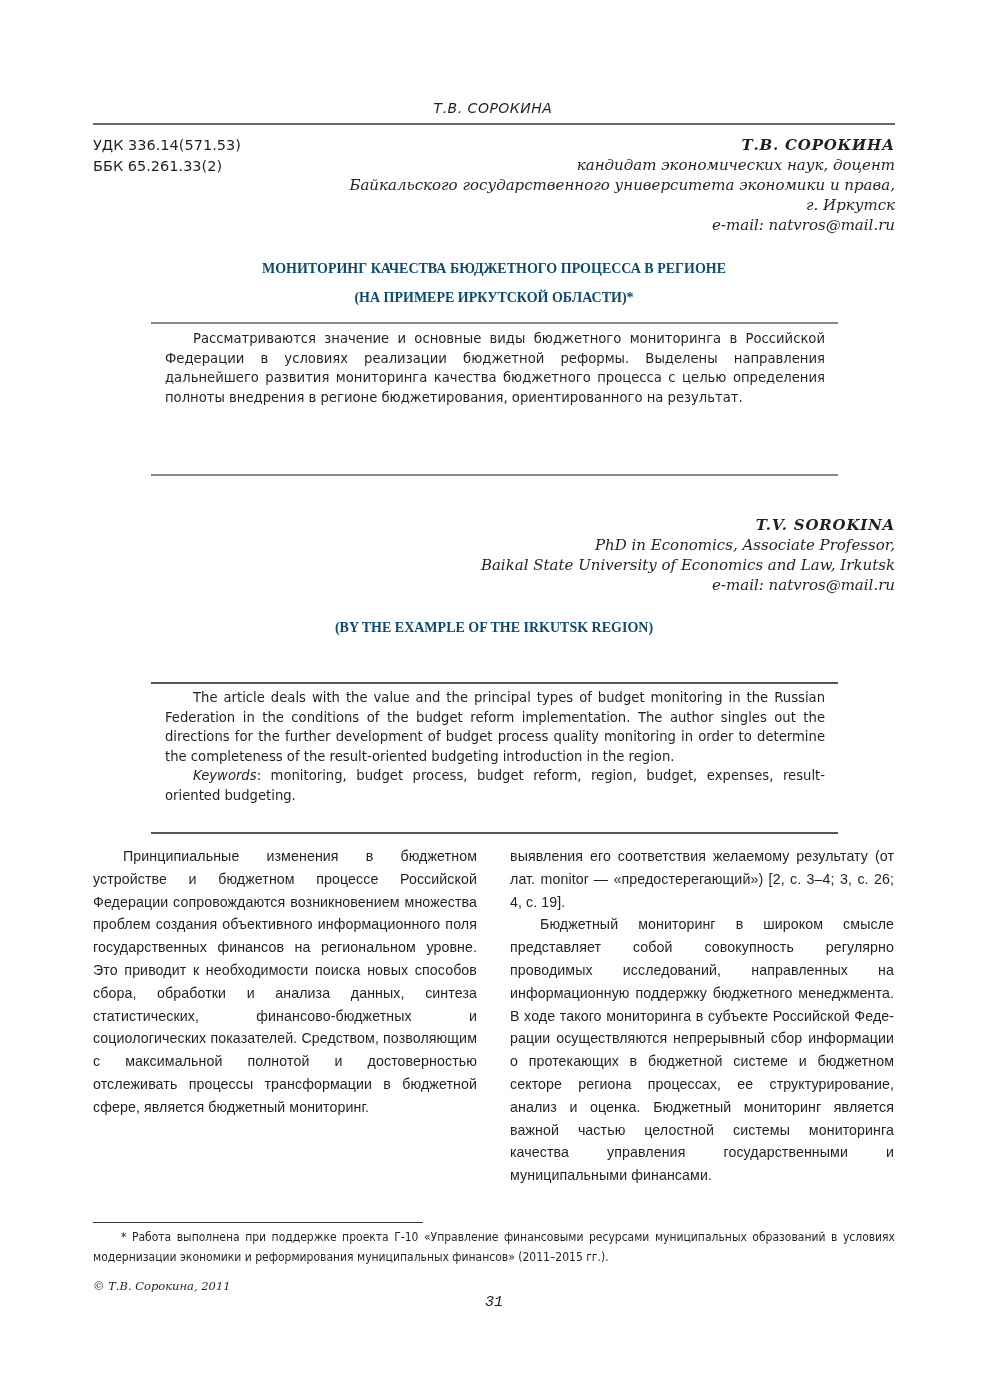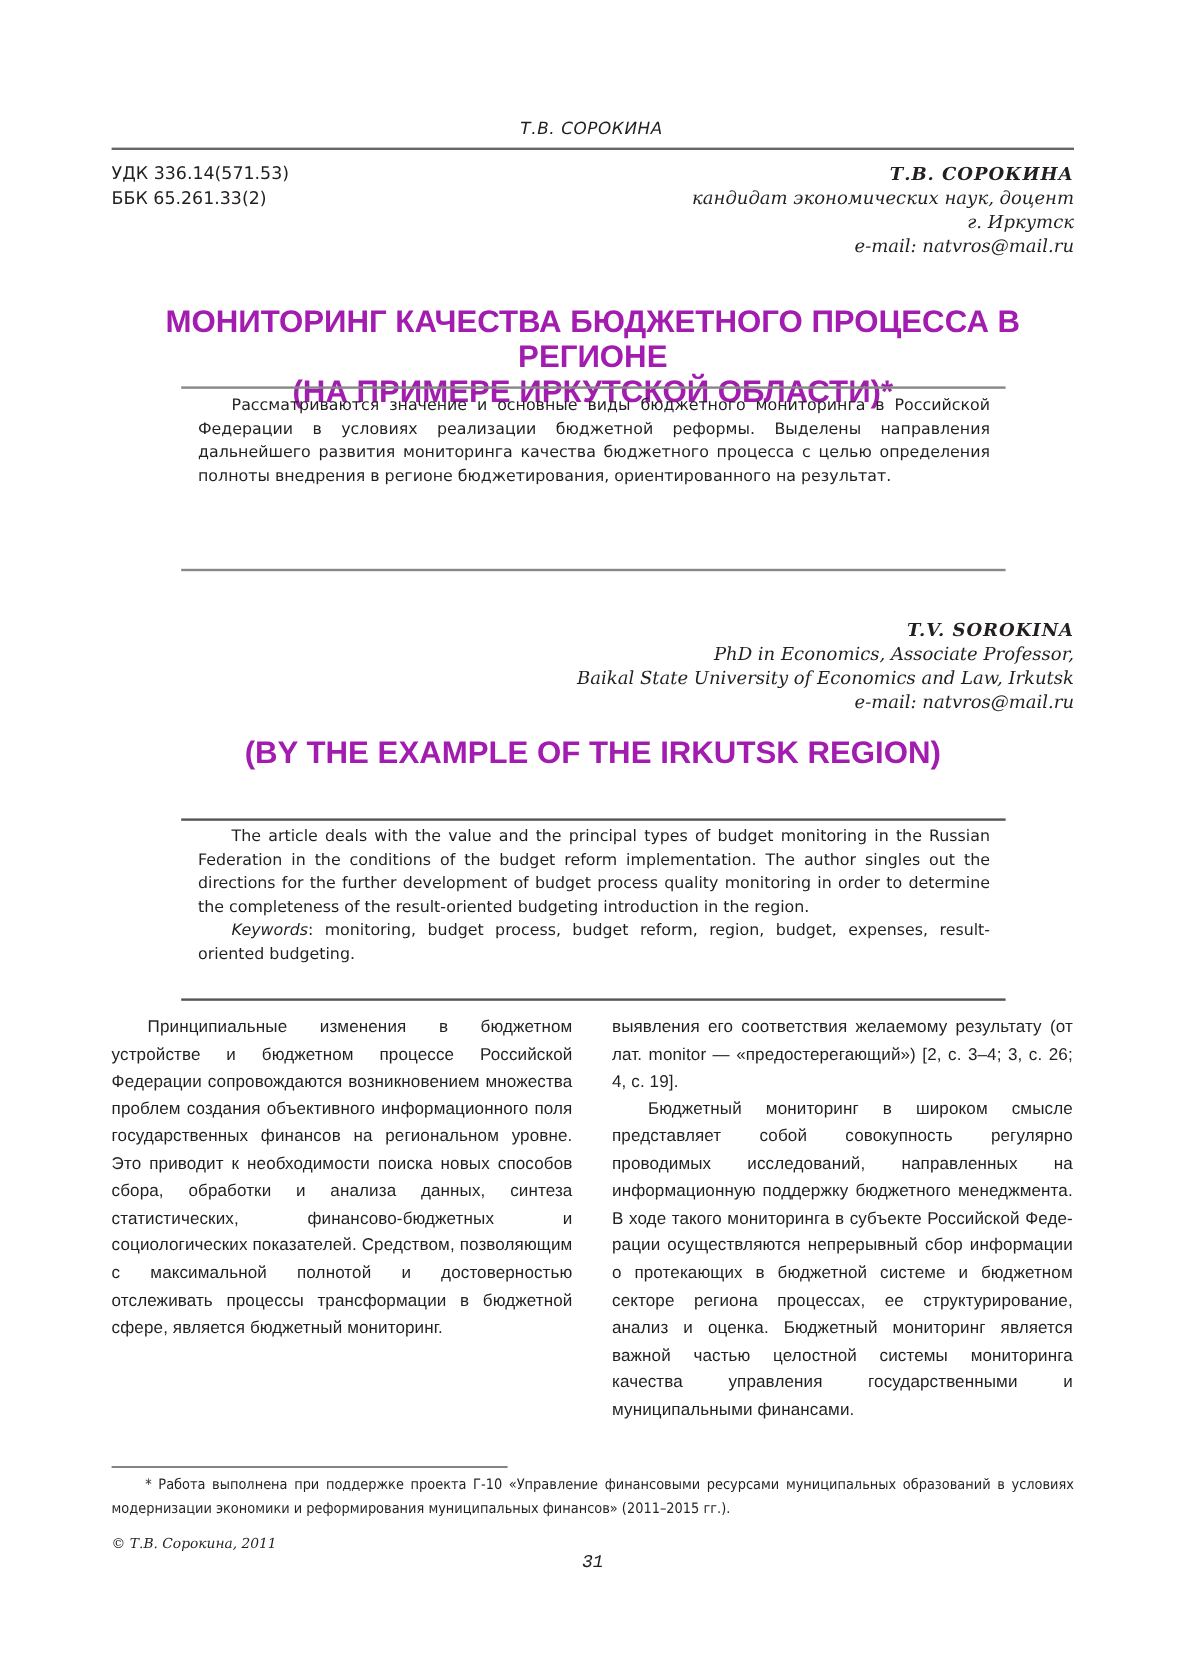--- a/index.html
+++ b/index.html
@@ -10,22 +10,22 @@
       font-family: "DejaVu Sans", sans-serif; font-style: italic; font-size: 14px; letter-spacing: 0.5px;
     }
     .rule { position: absolute; background: #555; }
     .udk { left: 93px; top: 135px; font-size: 14.5px; line-height: 21px; font-family: "DejaVu Sans", sans-serif; }
     .author-block {
       right: 93px; top: 135px; text-align: right; font-family: "DejaVu Serif", serif;
       font-style: italic; font-size: 15px; line-height: 20px; width: 620px;
     }
     .author-name { font-weight: bold; letter-spacing: 0.8px; }
     .title {
-      left: 93px; width: 802px; text-align: center; font-family: Liberation Sans, sans-serif;
-      font-weight: bold; font-size: 26px; line-height: 29px; color: #a21caf;
+      left: 93px; width: 802px; text-align: center; font-family: Liberation Serif, serif;
+      font-weight: bold; font-size: 14px; line-height: 29px; color: #0c4a6e;
     }
     .abstract {
       left: 165px; width: 660px; font-family: "DejaVu Sans", sans-serif;
       font-size: 13.2px; line-height: 19.5px; text-align: justify;
     }
     .abstract p { margin: 0; text-indent: 28px; }
     .abstract .kw-label { font-style: italic; }
     .col {
       top: 845px; width: 384px; font-family: Liberation Sans, sans-serif;
       font-size: 14.2px; line-height: 22.8px; text-align: justify; hyphens: manual; letter-spacing: 0.1px;
@@ -47,20 +47,21 @@
 <div class="rule" style="left:93px; top:123px; width:802px; height:2px; background:#666;"></div>
 
 <div class="abs udk">
   <div>УДК 336.14(571.53)</div>
   <div>ББК 65.261.33(2)</div>
 </div>
 
 <div class="abs author-block">
   <div class="author-name">Т.В. СОРОКИНА</div>
   <div>кандидат экономических наук, доцент</div>
+  <div>Байкальского государственного университета экономики и права,</div>
   <div>г. Иркутск</div>
   <div>e-mail: natvros@mail.ru</div>
 </div>
 
 <div class="abs title" style="top:254px;">
   <div>МОНИТОРИНГ КАЧЕСТВА БЮДЖЕТНОГО ПРОЦЕССА В РЕГИОНЕ</div>
   <div>(НА ПРИМЕРЕ ИРКУТСКОЙ ОБЛАСТИ)*</div>
 </div>
 <div class="rule" style="left:151px; top:322px; width:687px; height:1.5px; background:#888;"></div>
 

